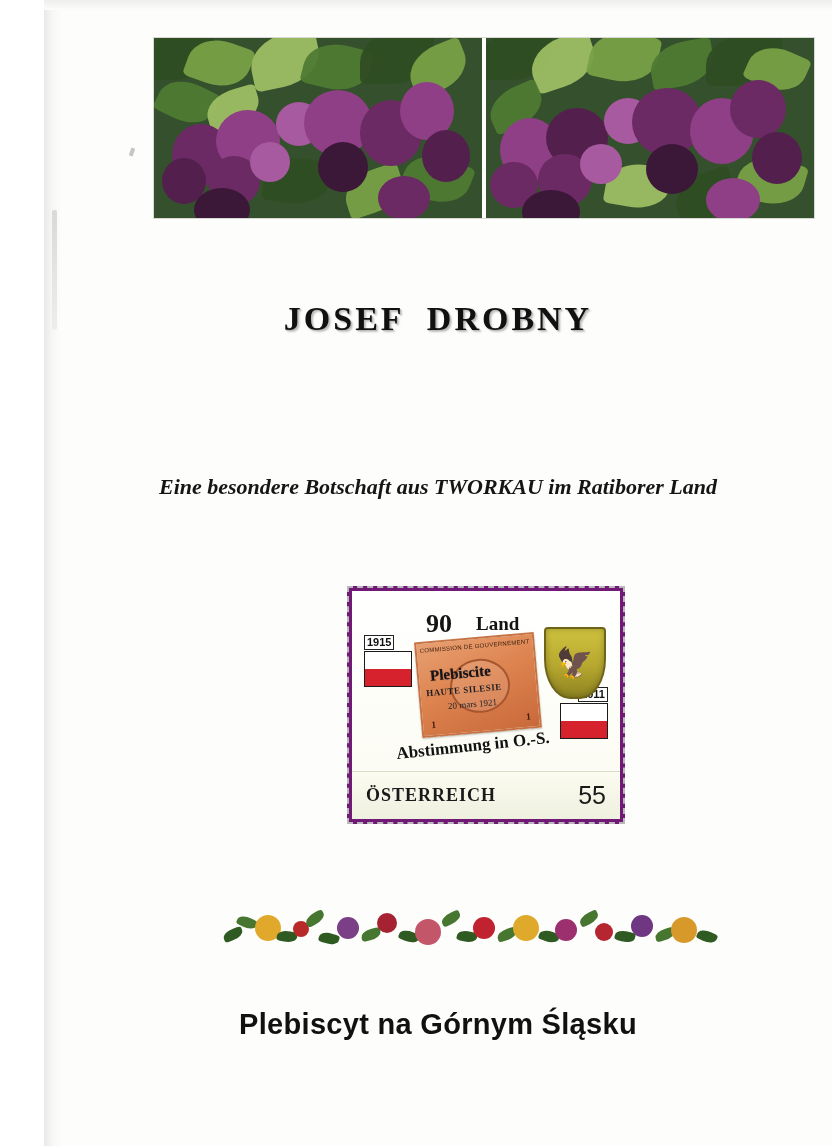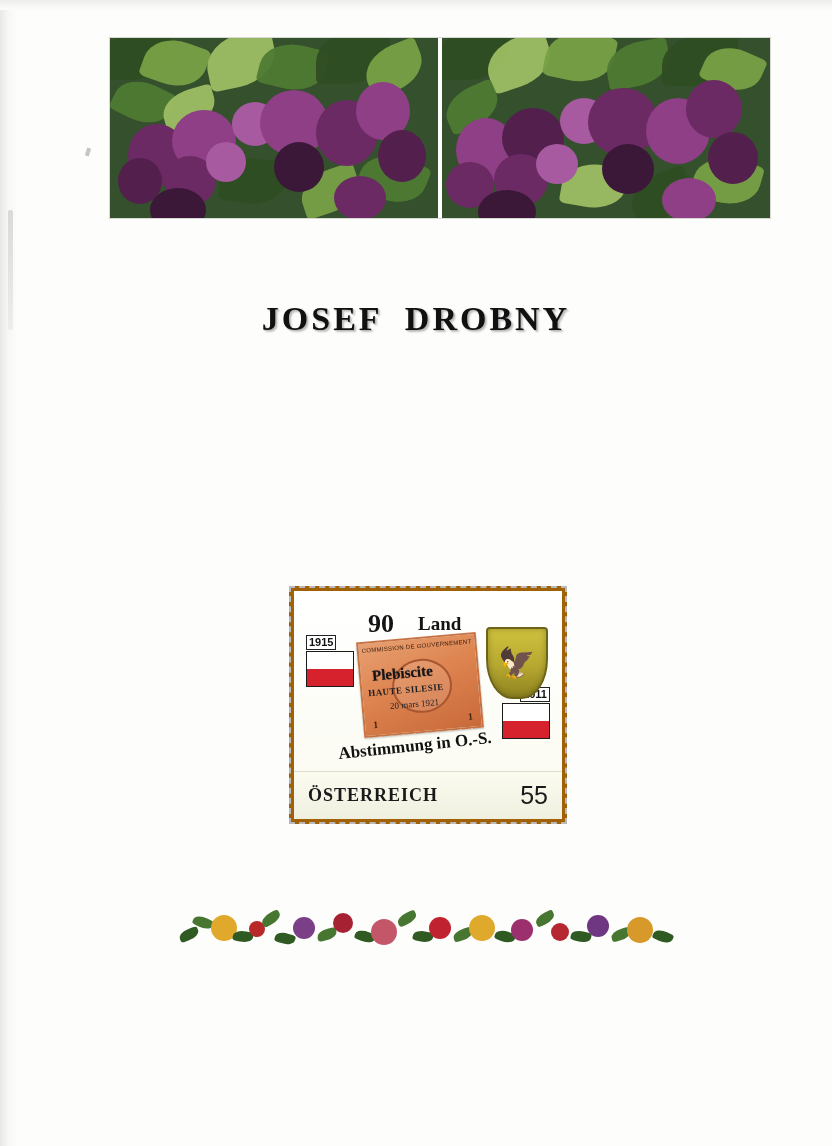--- a/index.html
+++ b/index.html
@@ -11,20 +11,21 @@
     width: 832px;
     height: 1146px;
     position: relative;
     font-family: "Liberation Serif", serif;
     overflow: hidden;
   }
   .page {
     position: absolute;
     inset: 0;
     background: #fdfdfb;
+    margin-left: 44px;
   }
   
   .scan-edge-left {
     position: absolute;
     left: 0; top: 0;
     width: 18px; height: 100%;
     background: linear-gradient(to right, #e8e8e6 0%, #f7f7f5 45%, #fdfdfb 100%);
   }
   .scan-edge-top {
     position: absolute;
@@ -127,25 +128,25 @@
     font-family: "Liberation Serif", serif;
     font-style: italic;
     font-weight: bold;
     font-size: 22px;
     color: #151515;
   }
 
   
   .stamp-wrap {
     position: absolute;
-    left: 289px;
+    left: 303px;
     top: 586px;
     width: 278px;
     height: 238px;
-    background: #a16207;
+    background: #701a75;
     border: 2px dashed #b9b9bb;
     padding: 3px;
     box-sizing: border-box;
   }
   .stamp {
     position: relative;
     width: 100%;
     height: 100%;
     background: linear-gradient(to bottom, #fdfdf6 0%, #fbfbf1 72%, #f2f2e4 100%);
     overflow: hidden;
@@ -433,20 +434,21 @@
       <div class="bloom p3" style="left:266px;top:94px;width:50px;height:52px;"></div>
       <div class="bloom p4" style="left:94px;top:106px;width:42px;height:40px;"></div>
       <div class="bloom p2" style="left:220px;top:140px;width:54px;height:44px;"></div>
       <div class="bloom p5" style="left:36px;top:152px;width:58px;height:44px;"></div>
     </div>
   </div>
 
   <div class="author">JOSEF  DROBNY</div>
 
 
+  <div class="subtitle">Eine besondere Botschaft aus TWORKAU im Ratiborer Land</div>
 
   <div class="stamp-wrap">
     <div class="stamp">
       <div class="stamp-inner-band"></div>
 
       <div class="ninety">90</div>
       <div class="jahre">Land</div>
 
       <div class="year-tag year-left">1915</div>
       <div class="flag flag-left"></div>
@@ -500,14 +502,15 @@
     <div class="fl" style="left:336px;top:14px;width:22px;height:22px;background:#9c2f6e;"></div>
     <div class="fl-leaf alt" style="left:360px;top:8px;transform:rotate(-26deg);"></div>
     <div class="fl" style="left:376px;top:18px;width:18px;height:18px;background:#b52630;"></div>
     <div class="fl-leaf" style="left:396px;top:26px;transform:rotate(16deg);"></div>
     <div class="fl" style="left:412px;top:10px;width:22px;height:22px;background:#6f3682;"></div>
     <div class="fl-leaf alt" style="left:436px;top:24px;transform:rotate(-16deg);"></div>
     <div class="fl" style="left:452px;top:12px;width:26px;height:26px;background:#d79a2a;"></div>
     <div class="fl-leaf" style="left:478px;top:26px;transform:rotate(24deg);"></div>
   </div>
 
+  <div class="pl-title">Plebiscyt na Górnym Śląsku</div>
 
 </div>
 
 </body></html>

